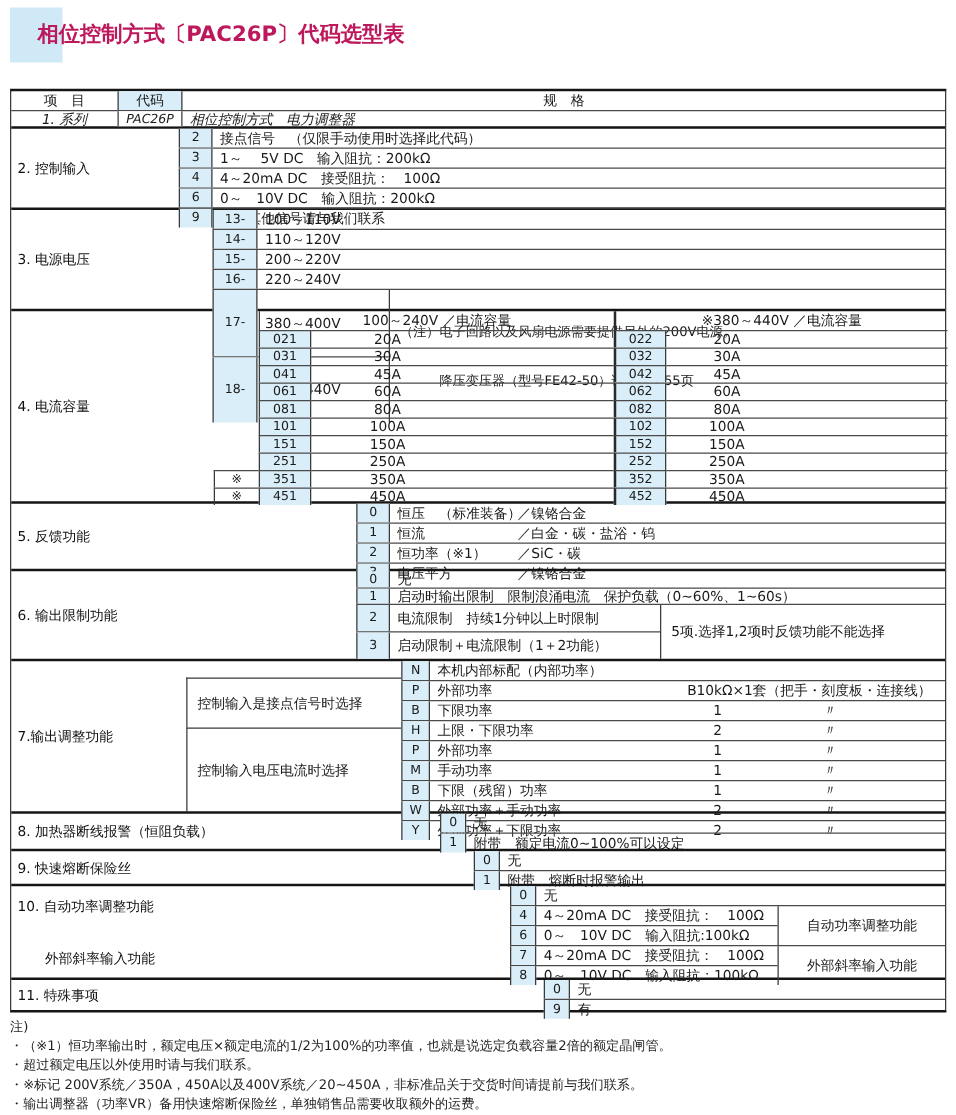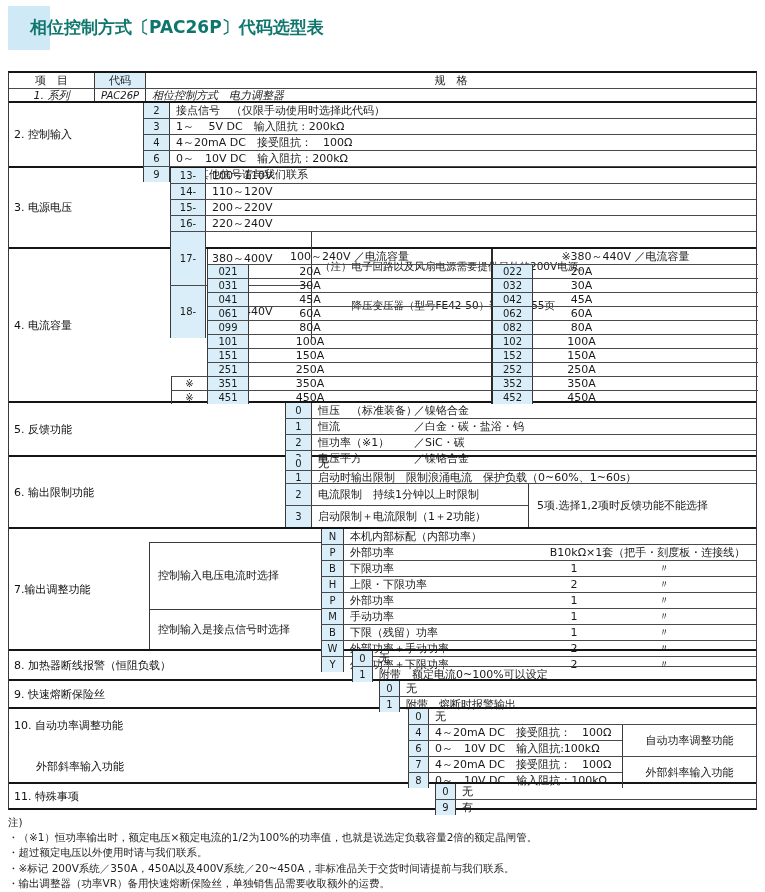--- a/index.html
+++ b/index.html
@@ -1,19 +1,19 @@
 <!DOCTYPE html>
 <html><head>
 <meta charset="utf-8">
 <style>
   html,body{margin:0;padding:0;background:#ffffff;}
   body{width:765px;height:892px;position:relative;overflow:hidden;
        font-family:"DejaVu Sans","Liberation Sans",sans-serif;color:#1a1a1a;}
   .title-square{position:absolute;left:8px;top:6px;width:42px;height:44px;background:#cfe9f7;}
-  .page-title{position:absolute;left:30px;top:16px;font-size:17px;font-weight:bold;color:#0f766e;white-space:pre;}
+  .page-title{position:absolute;left:30px;top:16px;font-size:17px;font-weight:bold;color:#be185d;white-space:pre;}
   .tbl{position:absolute;top:71px;left:8px;width:749px;box-sizing:border-box;
        border-left:1px solid #3a3a3a;border-right:1px solid #3a3a3a;
        border-top:2px solid #151515;border-bottom:2px solid #151515;}
   .tbl *{box-sizing:border-box;}
   .sec{display:flex;align-items:stretch;}
   .sec+.sec{border-top:2px solid #151515;}
   .item{font-size:11px;padding-left:5px;display:flex;align-items:center;color:#111;flex:none;}
   .rows{display:flex;flex-direction:column;flex:1;}
   .row{display:flex;flex:1;align-items:stretch;}
   .rows>.row+.row{border-top:1px solid #4a4a4a;}
@@ -163,21 +163,21 @@
       </div>
       <div class="s4row">
         <div class="markcell"></div>
         <div class="code bt" style="width:42px">061</div>
         <div class="lval bt">60A</div>
         <div class="code bt rdiv" style="width:42px">062</div>
         <div class="rval bt">60A</div>
       </div>
       <div class="s4row">
         <div class="markcell"></div>
-        <div class="code bt" style="width:42px">099</div>
+        <div class="code bt" style="width:42px">081</div>
         <div class="lval bt">80A</div>
         <div class="code bt rdiv" style="width:42px">082</div>
         <div class="rval bt">80A</div>
       </div>
       <div class="s4row">
         <div class="markcell"></div>
         <div class="code bt" style="width:42px">101</div>
         <div class="lval bt">100A</div>
         <div class="code bt rdiv" style="width:42px">102</div>
         <div class="rval bt">100A</div>
@@ -259,22 +259,22 @@
         </div>
         <div class="notecell" style="flex:1">5项.选择1,2项时反馈功能不能选择</div>
       </div>
     </div>
   </div>
 
   <div class="sec" style="height:122px">
     <div class="item" style="width:140px">7.输出调整功能</div>
     <div class="grpcol">
       <div style="flex:1"></div>
+      <div class="grpbox" style="flex:3">控制输入是接点信号时选择</div>
       <div class="grpbox" style="flex:5">控制输入电压电流时选择</div>
-      <div class="grpbox" style="flex:3">控制输入是接点信号时选择</div>
     </div>
     <div class="rows">
       <div class="row">
         <div class="code" style="width:23px">N</div>
         <div class="desc">本机内部标配（内部功率）</div>
       </div>
       <div class="row">
         <div class="code" style="width:23px">P</div>
         <div class="desc dfix" style="width:195px">外部功率</div>
         <div class="kit">B10kΩ×1套（把手・刻度板・连接线）</div>

